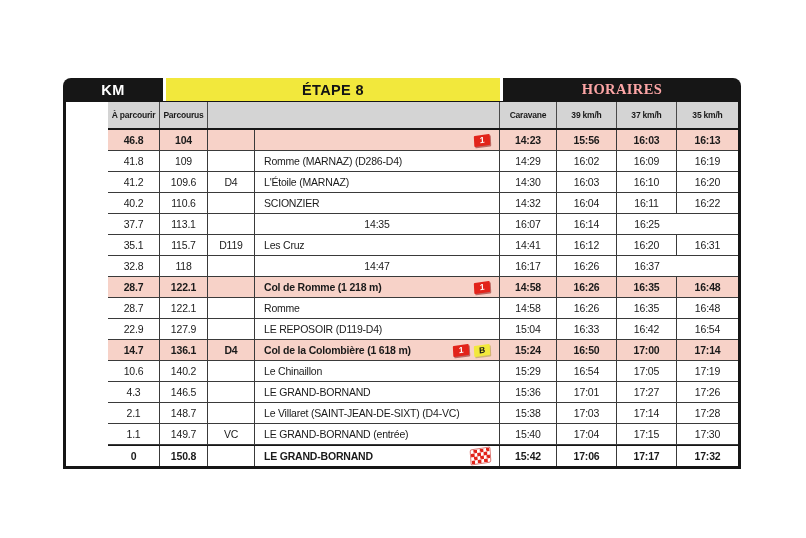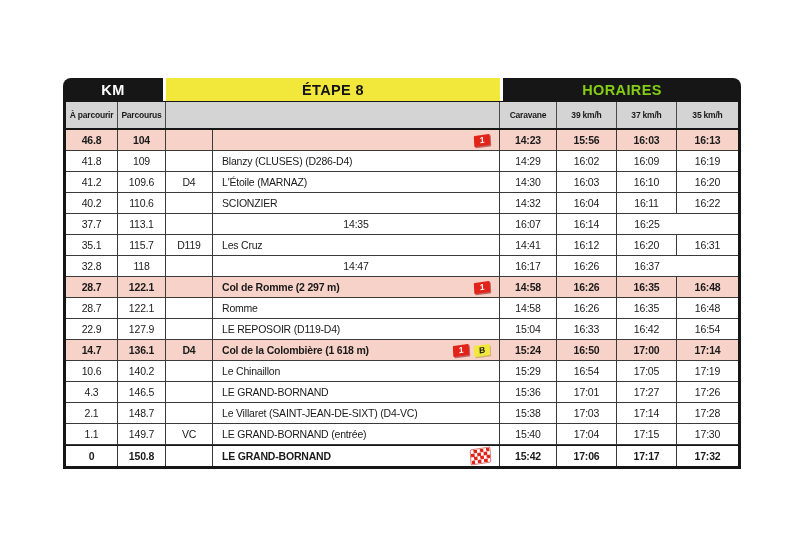--- a/index.html
+++ b/index.html
@@ -7,25 +7,25 @@
     width:806px;height:538px;background:#ffffff;position:relative;
     font-family:"Liberation Sans", sans-serif;color:#1a1a1a;overflow:hidden;
   }
   .roadbook{position:absolute;left:63px;top:78px;width:678px;}
 
   
   .band{display:flex;height:23px;}
   .band-section{display:flex;align-items:center;justify-content:center;}
   .band-km{width:100px;background:#161616;color:#fff;border-radius:8px 0 0 0;}
   .band-etape{flex:1;margin:0 3px;background:#F2E83C;color:#141414;}
-  .band-horaires{width:238px;background:#161616;color:#84cc16;border-radius:0 8px 0 0;}
+  .band-horaires{width:238px;background:#161616;color:#fca5a5;border-radius:0 8px 0 0;font-family:Liberation Serif, serif;}
   .band-label{font-weight:700;font-size:14.5px;letter-spacing:.4px;}
 
   
-  .tbody{border:3px solid #161616;border-top-width:1px;box-sizing:border-box;background:#fff;}
+  .tbody{border:3px solid #161616;border-top-width:1px;box-sizing:border-box;background:#fff;padding-left:42px;}
   .grid-row{display:grid;grid-template-columns:52px 48px 47px 1fr 57px 60px 60px 61px;
     height:20px;border-bottom:1px solid #3a3a3a;}
   .grid-row:last-child{border-bottom:none;}
   .subheader{height:26px;background:#D4D4D4;border-bottom:2px solid #161616;}
   .subheader .cell{font-weight:700;font-size:8.5px;letter-spacing:-.2px;border-right:1px solid #4a4a4a;background:#D4D4D4;}
   .subheader .spacer{grid-column:3 / 5;}
 
   .cell{display:flex;align-items:center;justify-content:center;
     border-right:1px solid #3a3a3a;font-size:10.5px;letter-spacing:-.2px;white-space:nowrap;overflow:hidden;}
   .cell:last-child{border-right:none;}
@@ -84,21 +84,21 @@
           <div class="cell">14:23</div>
           <div class="cell">15:56</div>
           <div class="cell">16:03</div>
           <div class="cell">16:13</div>
         </div>
         <div class="grid-row">
           <div class="cell">41.8</div>
           <div class="cell">109</div>
           <div class="cell"></div>
           <div class="cell c-name">
-            <span>Blanzy (CLUSES) (D286-D4)</span>
+            <span>Romme (MARNAZ) (D286-D4)</span>
           </div>
           <div class="cell">14:29</div>
           <div class="cell">16:02</div>
           <div class="cell">16:09</div>
           <div class="cell">16:19</div>
         </div>
         <div class="grid-row">
           <div class="cell">41.2</div>
           <div class="cell">109.6</div>
           <div class="cell">D4</div>
@@ -150,21 +150,21 @@
           <div class="cell">14:47</div>
           <div class="cell">16:17</div>
           <div class="cell">16:26</div>
           <div class="cell">16:37</div>
         </div>
         <div class="grid-row row-highlight">
           <div class="cell">28.7</div>
           <div class="cell">122.1</div>
           <div class="cell"></div>
           <div class="cell c-name">
-            <span>Col de Romme (2 297 m)</span>
+            <span>Col de Romme (1 218 m)</span>
             <span class="flags">
               <span class="flag flag-cat1">1</span>
             </span>
           </div>
           <div class="cell">14:58</div>
           <div class="cell">16:26</div>
           <div class="cell">16:35</div>
           <div class="cell">16:48</div>
         </div>
         <div class="grid-row">

